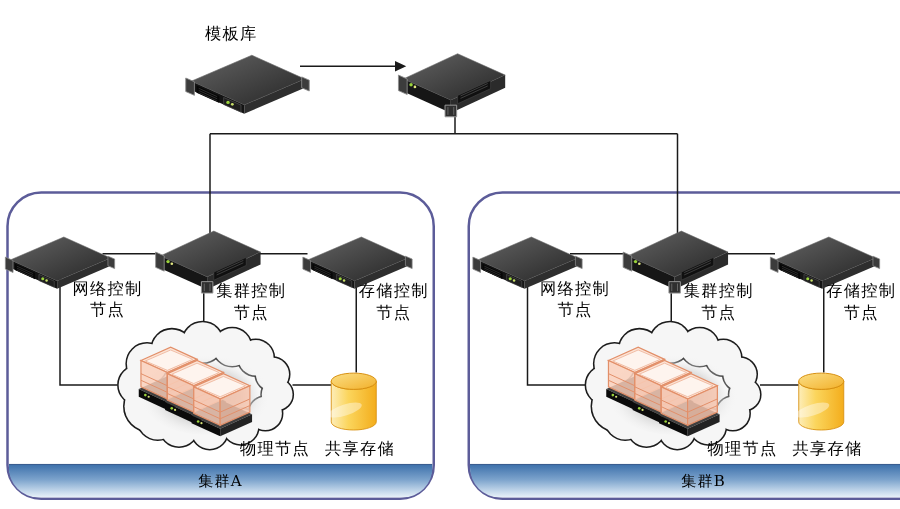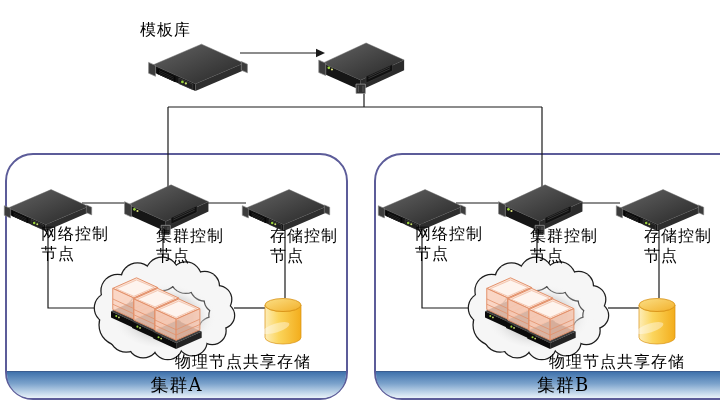--- a/index.html
+++ b/index.html
@@ -5,24 +5,24 @@
   html,body{margin:0;padding:0;background:#fff;}
   .stage{position:relative;width:720px;height:407px;background:#fff;overflow:hidden;
          font-family:"DejaVu Serif","Liberation Serif",serif;color:#000;}
   .lines{position:absolute;left:0;top:0;z-index:2;pointer-events:none;}
   .cluster{position:absolute;top:153px;height:247px;border:2px solid #5c5c99;border-radius:28px;
            background:#fff;z-index:1;box-sizing:border-box;}
   .cluster-bar{position:absolute;left:0;right:0;bottom:0;height:26px;
            border-radius:0 0 24px 24px;border-top:1px solid #3a5d90;
            background:linear-gradient(180deg,#3f72ac 0%,#7ca3cc 45%,#c7daec 82%,#e9f2f9 100%);
            display:flex;align-items:center;justify-content:center;
-           font-size:18px;letter-spacing:1px;}
+           font-size:12px;letter-spacing:1px;}
   .icon{position:absolute;z-index:3;}
-  .lbl{position:absolute;z-index:4;width:90px;
-       font-size:16px;line-height:1.28;letter-spacing:1px;}
+  .lbl{position:absolute;z-index:4;width:90px;text-align:center;
+       font-size:13px;line-height:1.28;letter-spacing:1px;}
   .lbl span{display:block;}
   .defs{position:absolute;width:0;height:0;}
 </style>
 </head>
 <body>
 
 <svg class="defs" aria-hidden="true">
   <defs>
     <linearGradient id="gSrvTop" x1="0" y1="0" x2="1" y2="1">
       <stop offset="0" stop-color="#636363"></stop>

